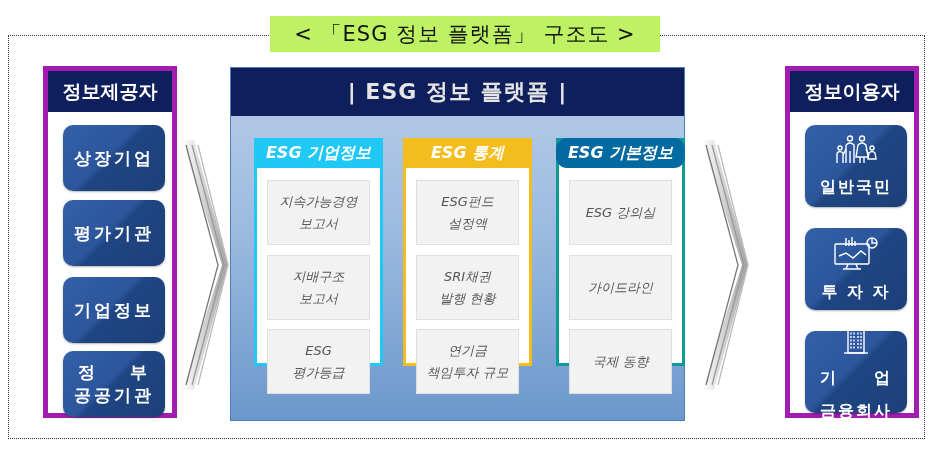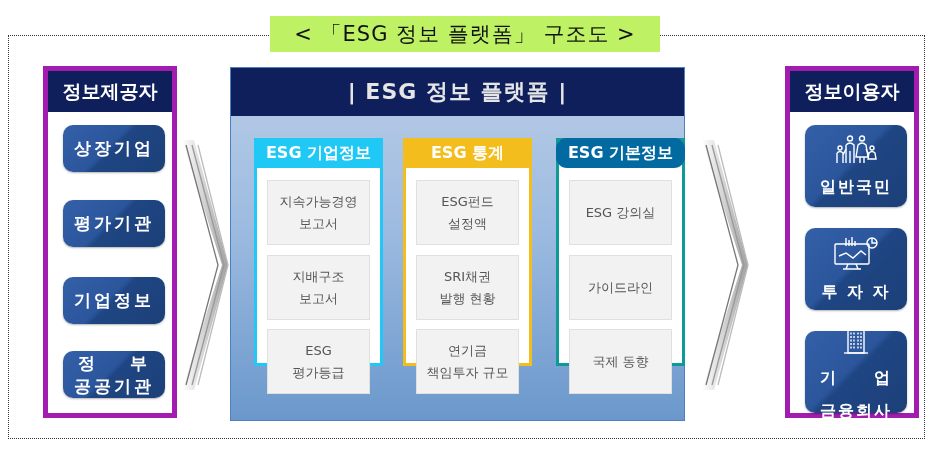--- a/index.html
+++ b/index.html
@@ -29,41 +29,41 @@
     font-size: 19px; font-weight: bold; text-align: center; line-height: 41px;
   }
   .side-btn {
     position: absolute; left: 15px; width: 102px;
     border-radius: 10px;
     background: linear-gradient(135deg, #3460a8 0%, #2b569c 45%, #1f4683 50%, #1c3f78 100%);
     color: #fff; font-weight: bold; text-align: center;
     box-shadow: 0 1px 2px rgba(0,0,0,0.3);
     display: flex; flex-direction: column; align-items: center; justify-content: center;
   }
-  .left .side-btn { height: 47px; font-size: 17px; letter-spacing: 3px; }
+  .left .side-btn { height: 66px; font-size: 17px; letter-spacing: 3px; }
   .right .side-btn { height: 82px; font-size: 16px; letter-spacing: 2px; gap: 12px; }
   .split-line { display: flex; justify-content: space-between; width: 72px; }
 
   
   .chev { position: absolute; top: 140px; width: 50px; height: 250px; }
 
   
   .platform {
     position: absolute; left: 230px; top: 67px; width: 455px; height: 354px;
     background: linear-gradient(180deg, #b9cde6 0%, #9dbbe0 45%, #6b98cc 100%);
     border: 1px solid #4e7fbf;
   }
   .platform-head {
     height: 48px; background: #0e1f5b; color: #e5e5e5;
     font-size: 22px; font-weight: bold; text-align: center; line-height: 48px;
     letter-spacing: 1px;
   }
   .col {
     position: absolute; top: 70px; width: 129px; height: 228px;
-    background: #fff; border: 3px solid;
+    background: #fff; border: 3px solid; font-style: italic;
   }
   .col-head {
     height: 30px; margin: -3px -3px 0 -3px; color: #fff;
     font-size: 16px; font-weight: bold; text-align: center; line-height: 30px;
   }
   .col.c1 { left: 23px; border-color: #1fc8f5; }
   .col.c1 .col-head { background: #1fc8f5; }
   .col.c2 { left: 172px; border-color: #f3bd1e; }
   .col.c2 .col-head { background: #f3bd1e; }
   .col.c3 { left: 325px; border-color: #0e9a96; }

